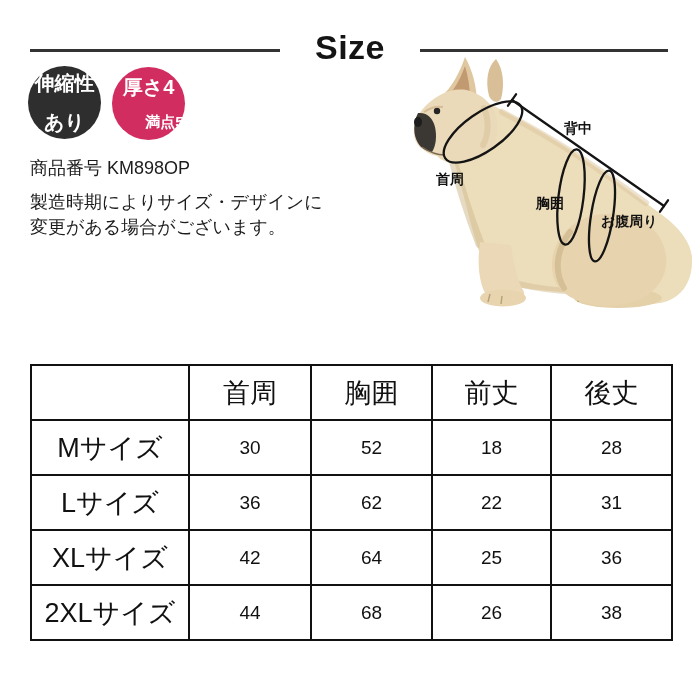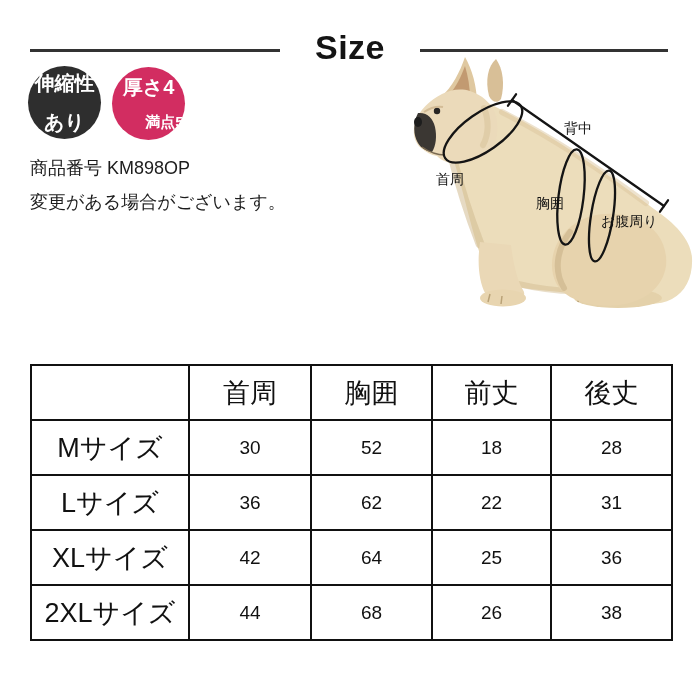--- a/index.html
+++ b/index.html
@@ -40,21 +40,21 @@
   }
   .notes {
     position: absolute; left: 30px; top: 190px;
     font-size: 18px; line-height: 25px; color: #1c1c1c;
   }
 
   
   .dog-figure { position: absolute; left: 390px; top: 50px; width: 310px; height: 262px; }
   .dog-figure svg { position: absolute; left: 0; top: 0; }
   .m-label {
-    position: absolute; font-size: 14px; font-weight: 400; color: #111111;
+    position: absolute; font-size: 14px; font-weight: 700; color: #111111;
     white-space: nowrap; line-height: 1;
   }
   .m-label-neck  { left: 46px;  top: 122px; }
   .m-label-back  { left: 174px; top: 71px; }
   .m-label-chest { left: 146px; top: 146px; }
   .m-label-belly { left: 211px; top: 164px; }
 
   
   table.size-table {
     position: absolute; left: 30px; top: 364px;
@@ -83,20 +83,21 @@
     <span>あり</span>
   </div>
   <div class="badge badge-thickness">
     <span class="big">厚さ4</span>
     <span class="small">満点5</span>
   </div>
 
   <div class="product-code">商品番号 KM898OP</div>
 
   <div class="notes">
+    <div>製造時期によりサイズ・デザインに</div>
     <div>変更がある場合がございます。</div>
   </div>
 
   <div class="dog-figure">
     <svg viewBox="0 0 310 262" width="310" height="262">
 
       <path d="M 99,46 C 95,30 98,16 106,9 C 113,19 115,34 111,49 C 107,54 102,52 99,46 Z" fill="#d8bf97"></path>
 
       <path d="M 75,7 C 70,22 62,37 51,47 C 60,54 75,57 87,54 C 87,36 82,19 75,7 Z" fill="#dfc8a0"></path>
       <path d="M 75,16 C 71,27 66,37 59,45 C 65,49 74,51 80,49 C 80,37 78,26 75,16 Z" fill="#bd9268" opacity="0.85"></path>

